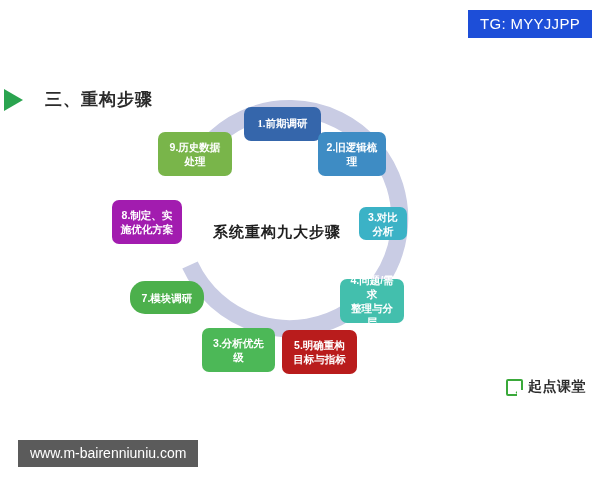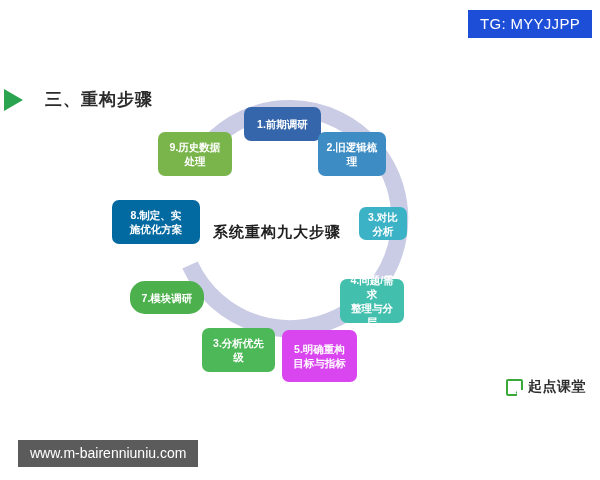--- a/index.html
+++ b/index.html
@@ -168,39 +168,39 @@
   <svg class="ring-svg" viewBox="0 0 330 300">
 
     <path d="M 96 50
              A 110 110 0 1 1 78 170" fill="none" stroke="#c9cce4" stroke-width="17" stroke-linecap="butt"></path>
 
     <polygon points="82,66 118,44 108,74" fill="#c9cce4"></polygon>
   </svg>
 
   <div class="center-label">系统重构九大步骤</div>
 
-  <div class="node" style="left:132px; top:12px; width:77px; height:34px; background:#3566ab;">1.前期调研</div>
+  <div class="node" style="left:132px; top:12px; width:77px; height:34px; background:#3566ab;font-family:Liberation Serif, serif;">1.前期调研</div>
 
   <div class="node" style="left:206px; top:37px; width:68px; height:44px; background:#3e8cc4;">2.旧逻辑梳
 理</div>
 
   <div class="node" style="left:247px; top:112px; width:48px; height:33px; background:#3bb2c6;">3.对比分析</div>
 
   <div class="node" style="left:228px; top:184px; width:64px; height:44px; background:#43bfad;">4.问题/需求
 整理与分层</div>
 
-  <div class="node" style="left:170px; top:235px; width:75px; height:52px; background:#d946ef;">5.明确重构
+  <div class="node" style="left:170px; top:235px; width:75px; height:44px; background:#b91c1c;">5.明确重构
 目标与指标</div>
 
   <div class="node" style="left:90px; top:233px; width:73px; height:44px; background:#4cb857;">3.分析优先
 级</div>
 
   <div class="node" style="left:18px; top:186px; width:74px; height:33px; background:#4cb04c;border-radius:15px;">7.模块调研</div>
 
-  <div class="node" style="left:0px; top:105px; width:88px; height:44px; background:#0369a1;">8.制定、实
+  <div class="node" style="left:0px; top:105px; width:70px; height:44px; background:#a21caf;">8.制定、实
 施优化方案</div>
 
   <div class="node" style="left:46px; top:37px; width:74px; height:44px; background:#79b54a;">9.历史数据
 处理</div>
 
 </div>
 
 <div class="logo">
   <span class="logo-mark"></span>
   <span class="logo-text">起点课堂</span>

